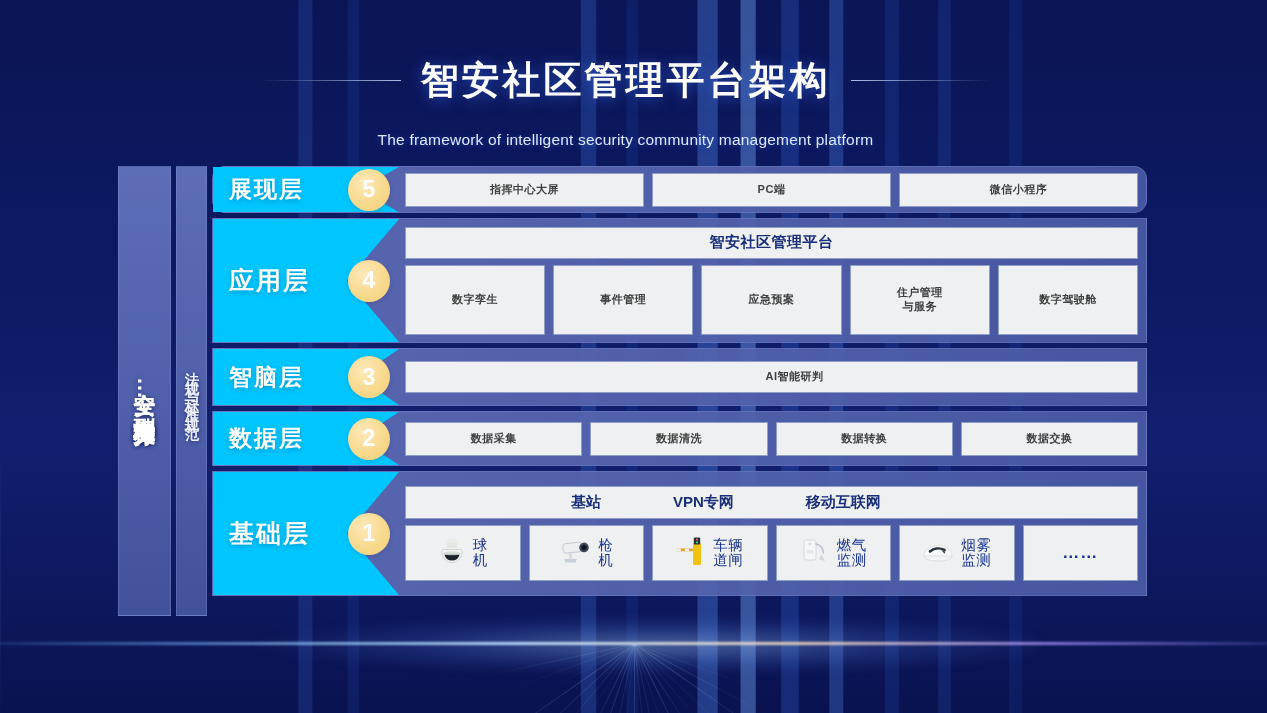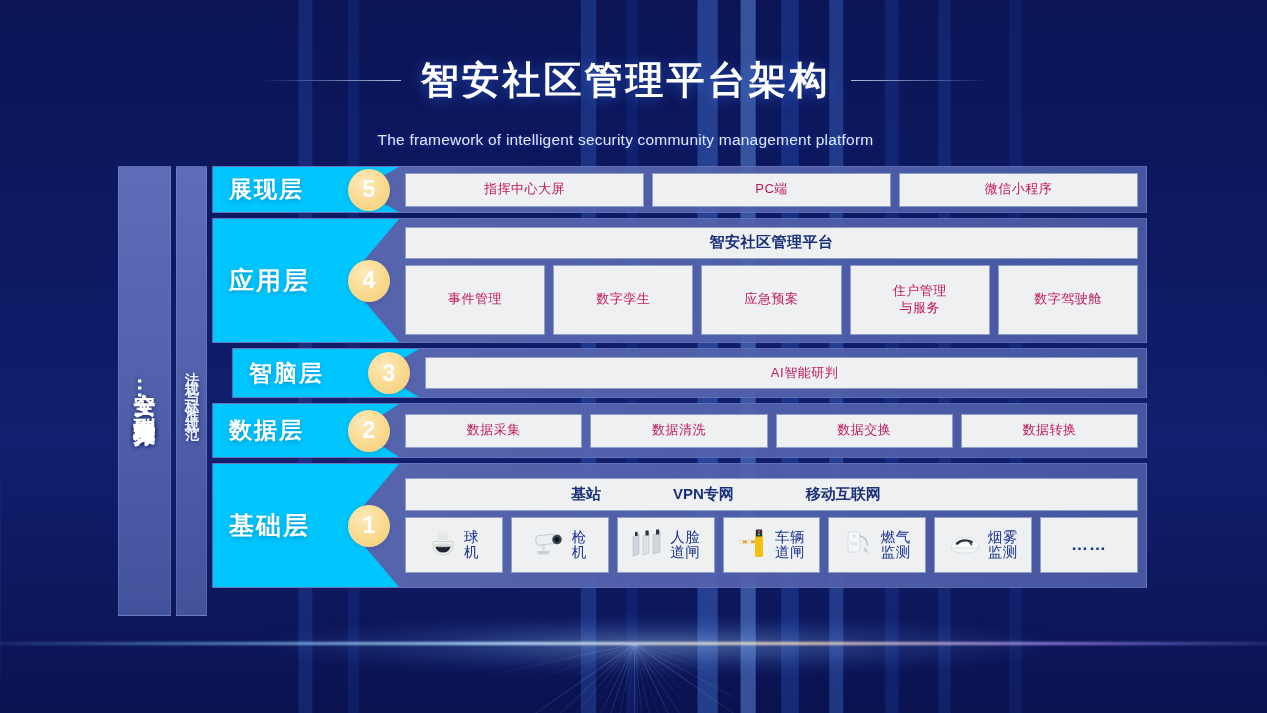--- a/index.html
+++ b/index.html
@@ -122,23 +122,23 @@
   
   .rows { flex: 1; display: flex; flex-direction: column; gap: 5px; }
 
   .row {
     position: relative;
     display: flex;
     background: linear-gradient(90deg, rgba(92,106,178,.97) 0%, rgba(84,99,173,.95) 45%, rgba(74,90,165,.93) 100%);
     border: 1px solid rgba(150,170,230,.22);
     overflow: visible;
   }
-  .row-5 { height: 47px; }
+  .row-5 { height: 47px; border-radius: 13px; }
   .row-4 { height: 125px; }
-  .row-3 { height: 50px; margin-left: 20px; }
+  .row-3 { height: 58px; }
   .row-2 { height: 55px; }
   .row-1 { height: 125px; }
 
   
   .layer-tag {
     position: relative;
     width: 186px;
     flex: 0 0 186px;
     background: #00c6ff;
     display: flex; align-items: center;
@@ -177,23 +177,23 @@
     min-width: 0;
   }
 
   .card-strip { display: flex; gap: 8px; }
   .card-strip.eq > * { flex: 1 1 0; }
 
   .card {
     background: #eef0f2;
     border: 1px solid #8f9ec6;
     display: flex; align-items: center; justify-content: center;
-    color: #be185d;
-    font-weight: 400;
-    font-size: 13px;
+    color: #404040;
+    font-weight: 700;
+    font-size: 11px;
     letter-spacing: .5px;
     text-align: center;
     line-height: 1.25;
     min-width: 0;
   }
   .card-h34 { height: 34px; }
   .card-h32 { height: 32px; padding-left: 46px; }
   .card-h70 { height: 70px; }
   .card-full { width: 100%; }
 
@@ -313,22 +313,22 @@
       </div>
 
       <div class="row row-4">
         <div class="layer-tag">
           <span class="layer-name">应用层</span>
         </div>
         <div class="layer-badge">4</div>
         <div class="row-content">
           <div class="banner">智安社区管理平台</div>
           <div class="card-strip eq">
+            <div class="card card-h70">数字孪生</div>
             <div class="card card-h70">事件管理</div>
-            <div class="card card-h70">数字孪生</div>
             <div class="card card-h70">应急预案</div>
             <div class="card card-h70">住户管理<br>与服务</div>
             <div class="card card-h70">数字驾驶舱</div>
           </div>
         </div>
       </div>
 
       <div class="row row-3">
         <div class="layer-tag">
           <span class="layer-name">智脑层</span>
@@ -343,22 +343,22 @@
 
       <div class="row row-2">
         <div class="layer-tag">
           <span class="layer-name">数据层</span>
         </div>
         <div class="layer-badge">2</div>
         <div class="row-content">
           <div class="card-strip eq">
             <div class="card card-h34">数据采集</div>
             <div class="card card-h34">数据清洗</div>
+            <div class="card card-h34">数据转换</div>
             <div class="card card-h34">数据交换</div>
-            <div class="card card-h34">数据转换</div>
           </div>
         </div>
       </div>
 
       <div class="row row-1">
         <div class="layer-tag">
           <span class="layer-name">基础层</span>
         </div>
         <div class="layer-badge">1</div>
         <div class="row-content">
@@ -380,31 +380,20 @@
               </div>
               <div class="dev">
                 <span class="dev-ico"><svg width="34" height="30" viewBox="0 0 34 30">
                     <rect x="4" y="7" width="19" height="9.5" rx="2.6" fill="#eceff2" stroke="#aab2bd" stroke-width=".6" transform="rotate(-6 13 12)"></rect>
                     <circle cx="25" cy="11.4" r="4.8" fill="#3b4450" transform="rotate(-6 25 11.4)"></circle>
                     <circle cx="25" cy="11.4" r="2.5" fill="#0e1620"></circle>
                     <rect x="10" y="17" width="3" height="6" fill="#d6dce3" transform="rotate(-6 11 20)"></rect>
                     <path d="M5 23h13l-1.6 3.4H6.6z" fill="#c7cfd8"></path>
                   </svg></span>
                 <span class="dev-label">枪机</span>
-              </div>
-              <div class="dev">
-                <span class="dev-ico"><svg width="34" height="32" viewBox="0 0 34 32">
-                    <path d="M3 10l6-3v20l-6 2z" fill="#cfd5da" stroke="#a9b2ba" stroke-width=".5"></path>
-                    <path d="M13 9l6-3v20l-6 2z" fill="#dde2e6" stroke="#a9b2ba" stroke-width=".5"></path>
-                    <path d="M23 8l7-3v20l-7 2z" fill="#cfd5da" stroke="#a9b2ba" stroke-width=".5"></path>
-                    <rect x="15.5" y="3.6" width="3.2" height="5" rx=".6" fill="#2b3440"></rect>
-                    <rect x="26" y="2.6" width="3.2" height="5" rx=".6" fill="#2b3440"></rect>
-                    <rect x="5" y="4.8" width="2.6" height="4.2" rx=".6" fill="#2b3440"></rect>
-                  </svg></span>
-                <span class="dev-label wide">人脸道闸</span>
               </div>
               <div class="dev">
                 <span class="dev-ico"><svg width="32" height="32" viewBox="0 0 32 32">
                     <rect x="18" y="8" width="8" height="22" rx="1.4" fill="#f2c211"></rect>
                     <rect x="18.8" y="2.5" width="6.4" height="7" rx="1" fill="#2a2f38"></rect>
                     <circle cx="22" cy="4.6" r="1.1" fill="#ff4b3e"></circle>
                     <circle cx="22" cy="7.4" r="1.1" fill="#39d36a"></circle>
                     <rect x="1" y="13.6" width="17" height="2.6" rx="1.2" fill="#e8a020"></rect>
                     <rect x="1" y="13.6" width="5" height="2.6" rx="1.2" fill="#f0f2f4"></rect>
                     <rect x="10" y="13.6" width="4" height="2.6" fill="#f0f2f4"></rect>

